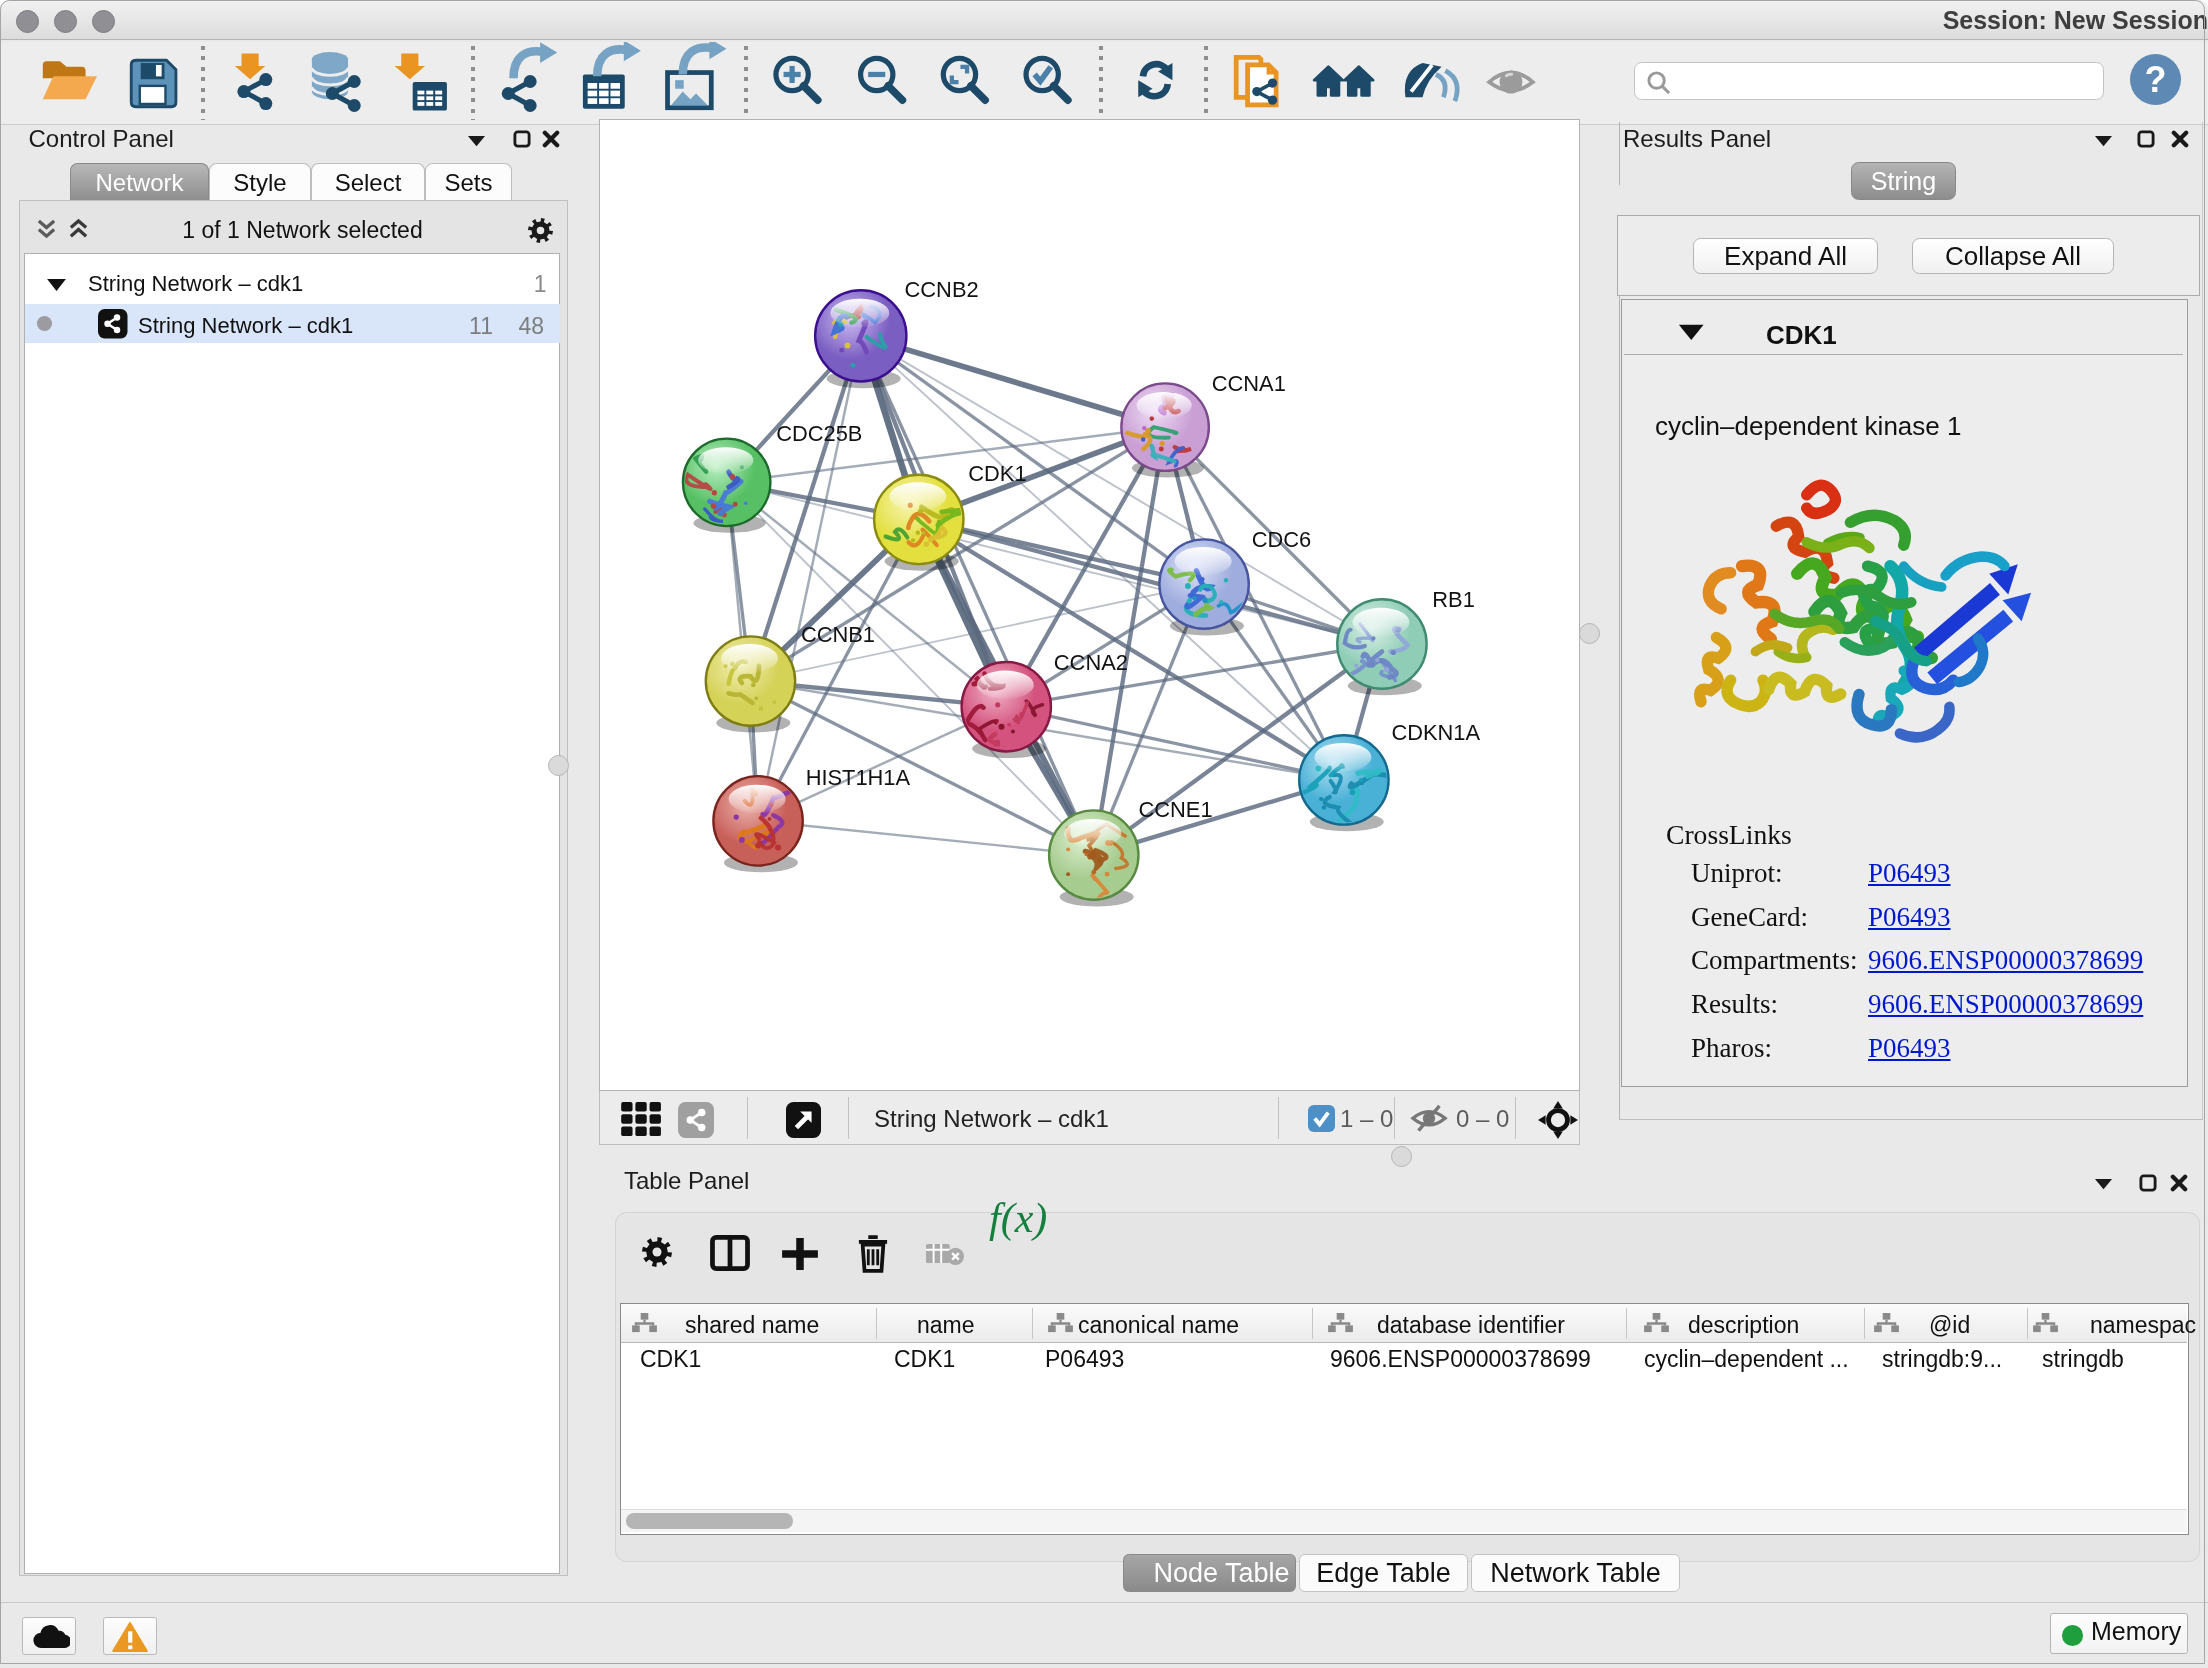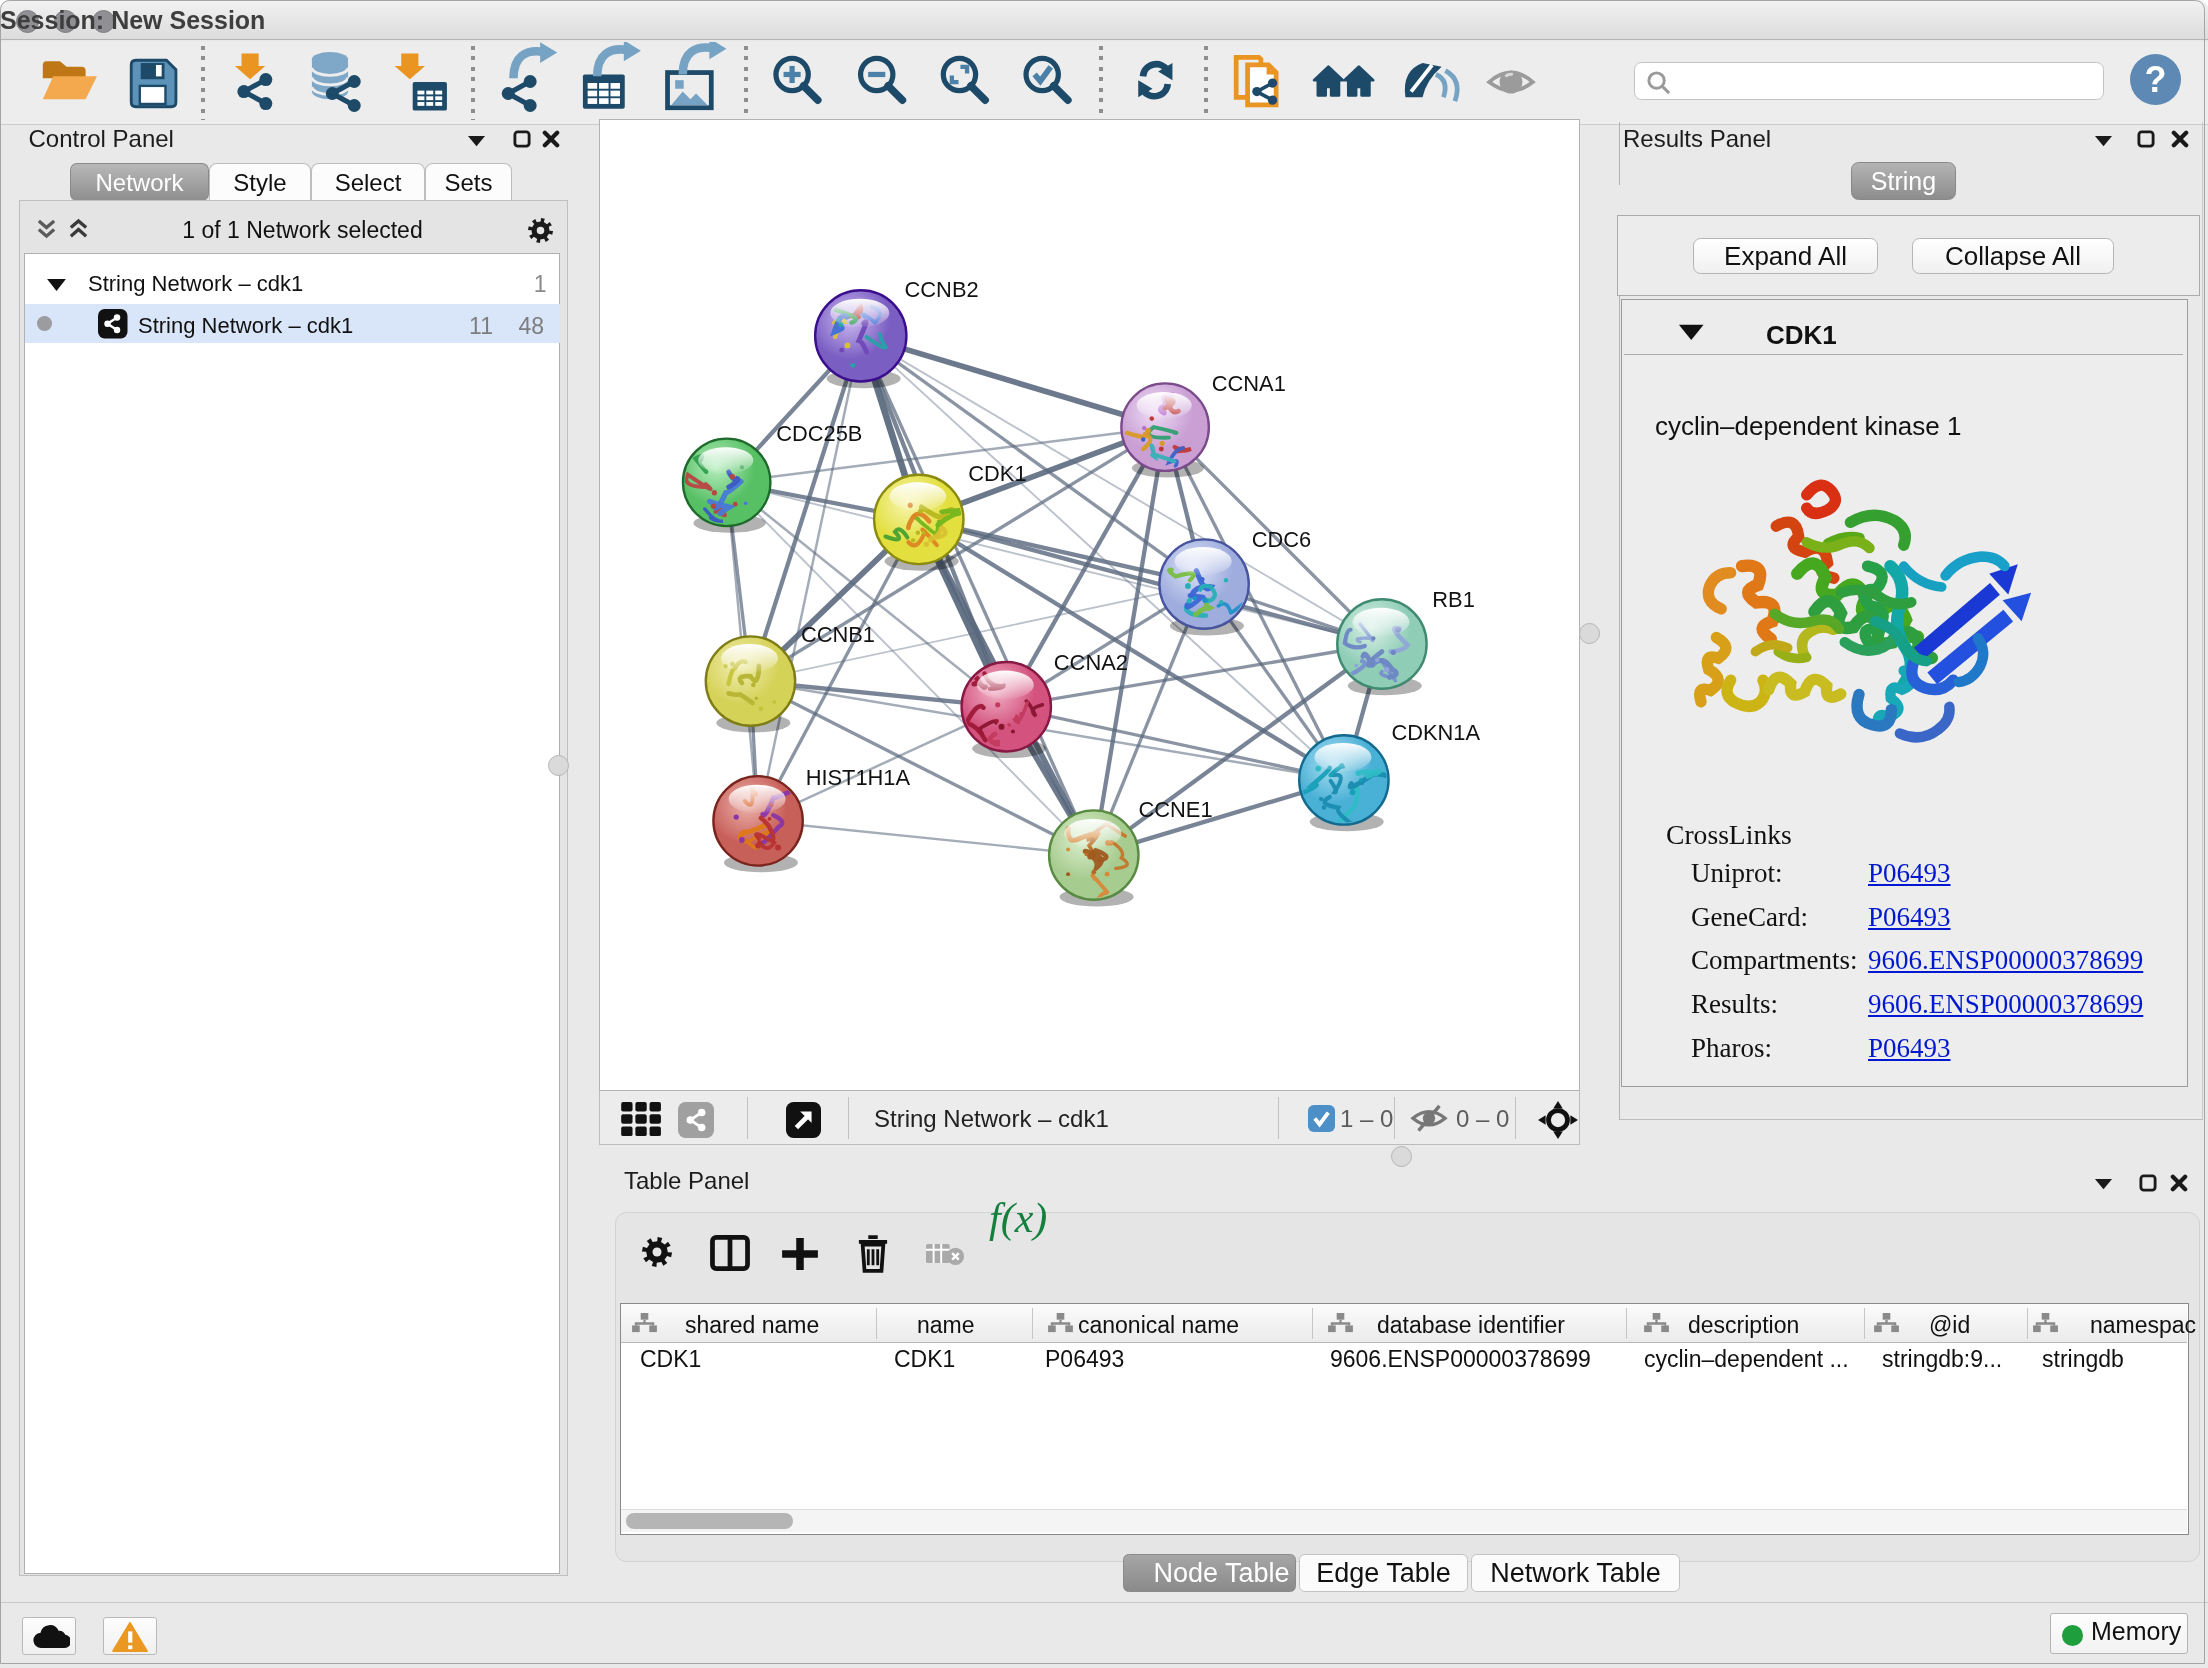--- a/index.html
+++ b/index.html
@@ -4,21 +4,21 @@
 <style>
 * { margin:0; padding:0; box-sizing:border-box; }
 html,body { width:2208px; height:1668px; }
 body { font-family:"Liberation Sans", sans-serif; background:#ffffff; position:relative; overflow:hidden; }
 #winbg { left:0; top:0; width:2208px; height:1668px; background:#e9e9e9; border-radius:9.5px 9.5px 0 0; }
 #winborder { left:0; top:0; width:2205px; height:1664px; border:1.9px solid #a5a5a5; border-radius:9.5px 9.5px 0 0; z-index:60; pointer-events:none; }
 .abs { position:absolute; }
 
 #titlebar { left:0; top:0; width:2208px; height:40px; background:linear-gradient(#f2f2f2,#dcdcdc); border-bottom:1.9px solid #b4b4b4; border-radius:11.4px 11.4px 0 0; }
 .tl { border-radius:50%; width:23px; height:23px; top:9.5px; background:#8f8f94; border:1px solid #7e7e84; }
-#title { width:100%; text-align:left; top:5.7px; font-size:25px; font-weight:bold; color:#3e3e3e; }
+#title { width:100%; text-align:right; top:5.7px; font-size:25px; font-weight:bold; color:#3e3e3e; }
 
 #toolbar { left:0; top:42px; width:2208px; height:83px; background:#ededed; border-bottom:1px solid #cccccc; }
 .tsep { top:3.8px; height:74px; width:3.8px; background-image:repeating-linear-gradient(to bottom, #8e8e8e 0 3.8px, rgba(0,0,0,0) 3.8px 10.5px); }
 #searchbox { left:1634px; top:20px; width:470px; height:38px; background:#ffffff; border:1.9px solid #c3c3c3; border-radius:7.6px; }
 
 .ptitle { font-size:24px; color:#1c1c1c; }
 
 .tab { top:163px; height:38px; font-size:24px; text-align:center; line-height:38px; border:1px solid #bdbdbd; border-bottom:none; border-radius:7.6px 7.6px 0 0; background:#fcfcfc; color:#111; }
 .tabsel { background:linear-gradient(#b8b8b8,#8d8d8d); color:#ffffff; border-color:#8a8a8a; }
 #cp-box { left:19px; top:200px; width:549px; height:1376px; background:#e4e4e4; border:1px solid #bfbfbf; }
@@ -179,21 +179,21 @@
     <svg class="abs" style="left:467px;top:134px;" width="19" height="13.3" viewBox="0 0 20 14">
       <polygon points="1,2 19,2 10,13" fill="#1a1a1a"></polygon>
     </svg>
     <svg class="abs" style="left:513px;top:130px;" width="18" height="18" viewBox="0 0 19 19">
       <rect x="2" y="2" width="15" height="15" rx="3" fill="none" stroke="#1a1a1a" stroke-width="3"></rect>
     </svg>
     <svg class="abs" style="left:542px;top:130px;" width="18" height="18" viewBox="0 0 19 19">
       <path d="M3 3 L16 16 M16 3 L3 16" stroke="#1a1a1a" stroke-width="4.5" stroke-linecap="round"></path>
     </svg>
   </div>
-<div class="abs tab tabsel" style="left:70px;width:139px;border-radius:7px;">Network</div>
+<div class="abs tab tabsel" style="left:70px;width:139px;">Network</div>
 <div class="abs tab" style="left:209px;width:102px;">Style</div>
 <div class="abs tab" style="left:311px;width:114px;">Select</div>
 <div class="abs tab" style="left:425px;width:87px;">Sets</div>
 <div id="cp-box" class="abs"></div>
 <div class="abs" style="left:122px;top:217px;width:361px;text-align:center;white-space:nowrap;font-size:23px;color:#111;">1 of 1 Network selected</div>
 <div id="cp-strip-icons" class="abs">
     <svg class="abs" style="left:36px;top:218px;" width="21" height="23" viewBox="0 0 22 24">
       <path d="M3 3 l8 7 8-7 M3 12 l8 7 8-7" fill="none" stroke="#5a5a5a" stroke-width="3.4"></path>
     </svg>
     <svg class="abs" style="left:68px;top:218px;" width="21" height="23" viewBox="0 0 22 24">

